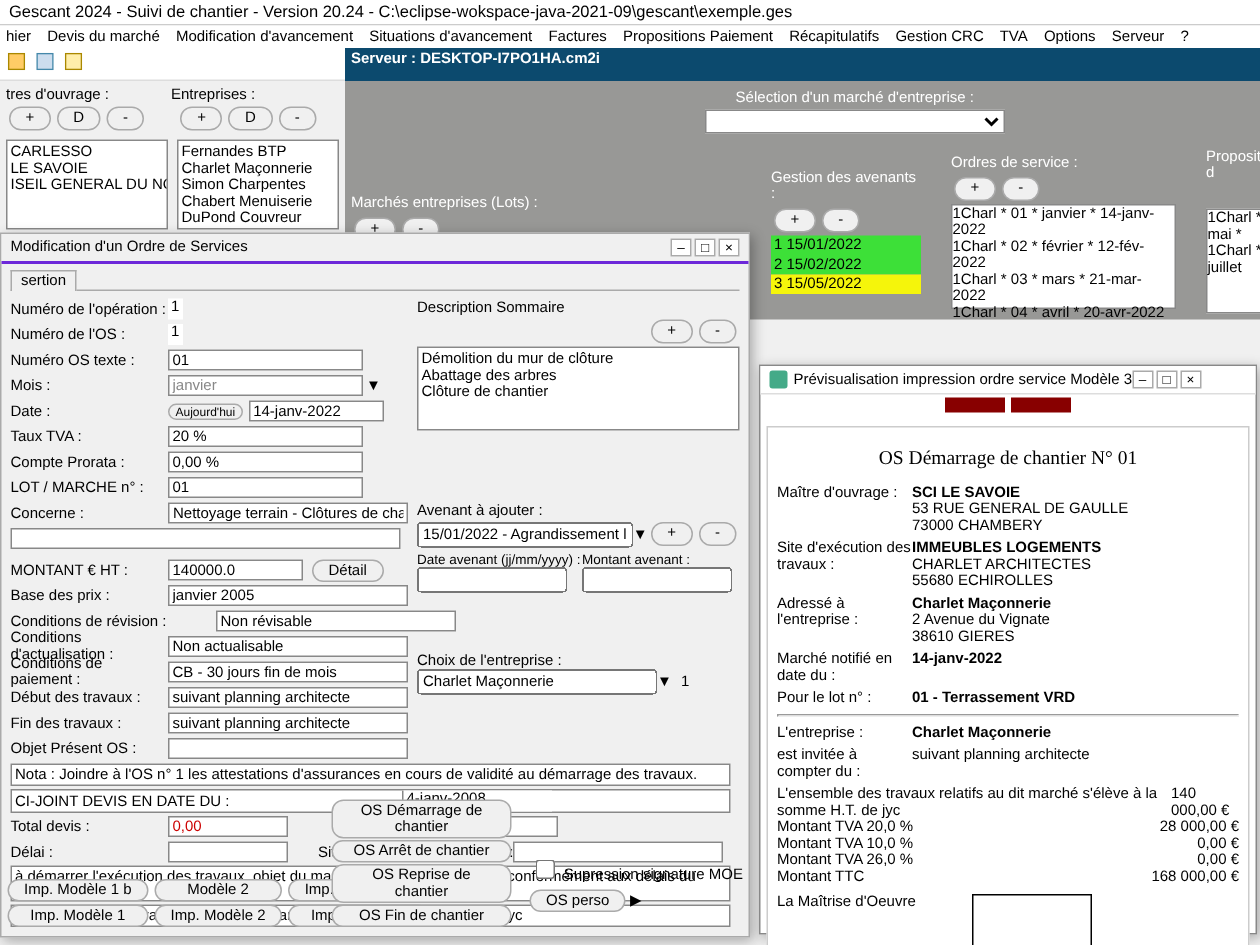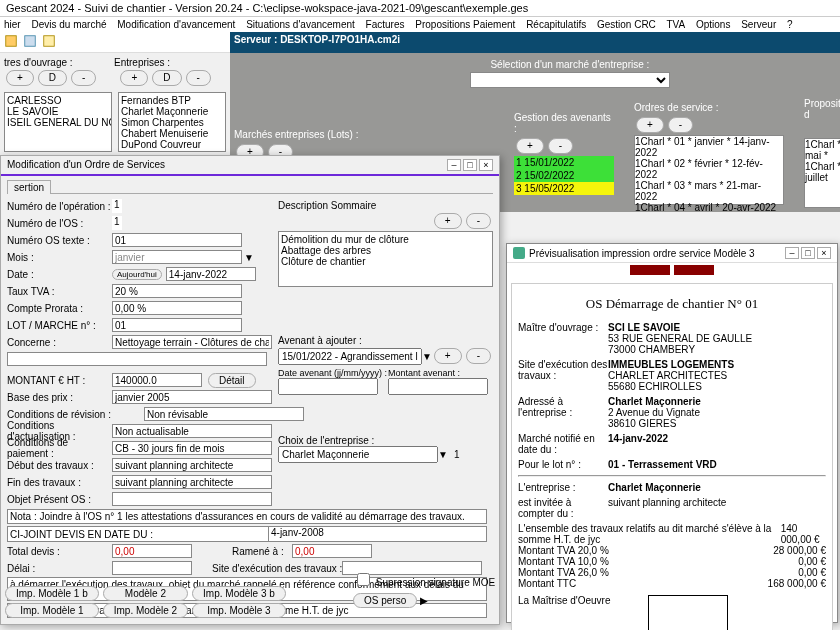--- a/index.html
+++ b/index.html
@@ -32,21 +32,21 @@
 .form-row { display: flex; align-items: center; height: 16px; margin-bottom: 1px; }
 .form-row label { width: 105px; font-size: 10px; }
 .form-row input,.form-row .field { border: 1px solid #888; background: #fff; font-size: 10px; padding: 0 2px; height: 14px; }
 .btn { background: #f0f0f0; border: 1px solid #aaa; border-radius: 8px; padding: 1px 10px; font-size: 10px; }
 .desc-box { position: absolute; top: 24px; right: 6px; width: 215px; }
 .desc-textarea { border: 1px solid #888; background: #fff; height: 56px; font-size: 10px; padding: 2px; white-space: pre-line; }
 .bottom-btns { position: absolute; bottom: 4px; left: 4px; display: flex; gap: 4px; flex-wrap: wrap; }
 .os-btns { position: absolute; bottom: 4px; left: 220px; display: flex; flex-direction: column; gap: 1px; }
 .os-btns .btn { width: 120px; text-align: center; }
 .preview { position: absolute; top: 243px; right: 2px; width: 332px; height: 380px; background: #fff; border: 1px solid #888; box-shadow: 2px 2px 8px rgba(0,0,0,.3); }
-.preview-title { background: #fff; font-size: 10px; padding: 3px 6px; border-bottom: 1px solid #ddd; display: flex; justify-content: space-between; align-items: center; }
+.preview-title { background: #fff; font-size: 10px; padding: 3px 6px; border-bottom: 1px solid #ddd; display: flex; justify-content: flex-start; align-items: center; }
 .preview-icon { width: 12px; height: 12px; background: #4a8; border-radius: 2px; margin-right: 4px; }
 .preview-page { background: #fff; margin: 4px; border: 1px solid #ccc; padding: 6px; font-size: 7px; height: 352px; overflow: hidden; }
 .preview-h { font-size: 13px; text-align: center; margin: 6px 0 10px; font-family: serif; }
 .preview-line { display: flex; margin-bottom: 4px; }
 .preview-line .k { width: 90px; }
 .preview-footer { display: flex; justify-content: space-around; padding: 4px; }
 .redtab { display: inline-block; width: 40px; height: 10px; background: #800; margin: 2px; }
 .ordres-list { background: #fff; color: #000; border: 1px solid #888; font-size: 9px; height: 70px; }
 .duplicate-btn { position: absolute; right: 4px; bottom: 24px; }
 </style>
@@ -314,20 +314,26 @@
       </div>
       <div style="display:flex;flex-direction:column;gap:2px">
         <button class="btn">Modèle 2</button>
         <button class="btn">Imp. Modèle 2</button>
       </div>
       <div style="display:flex;flex-direction:column;gap:2px">
         <button class="btn">Imp. Modèle 3 b</button>
         <button class="btn">Imp. Modèle 3</button>
       </div>
     </div>
+    <div class="os-btns">
+      <button class="btn">OS Démarrage de chantier</button>
+      <button class="btn">OS Arrêt de chantier</button>
+      <button class="btn">OS Reprise de chantier</button>
+      <button class="btn">OS Fin de chantier</button>
+    </div>
     <div style="position:absolute;bottom:14px;left:352px">
       <label><input type="checkbox" style=""> <span>Supression signature MOE</span></label>
       <div style="margin-top:4px"><button class="btn">OS perso</button> <span>▶</span></div>
     </div>
   </div>
 </div>
 
 <div class="preview">
   <div class="preview-title">
     <span class="row">

